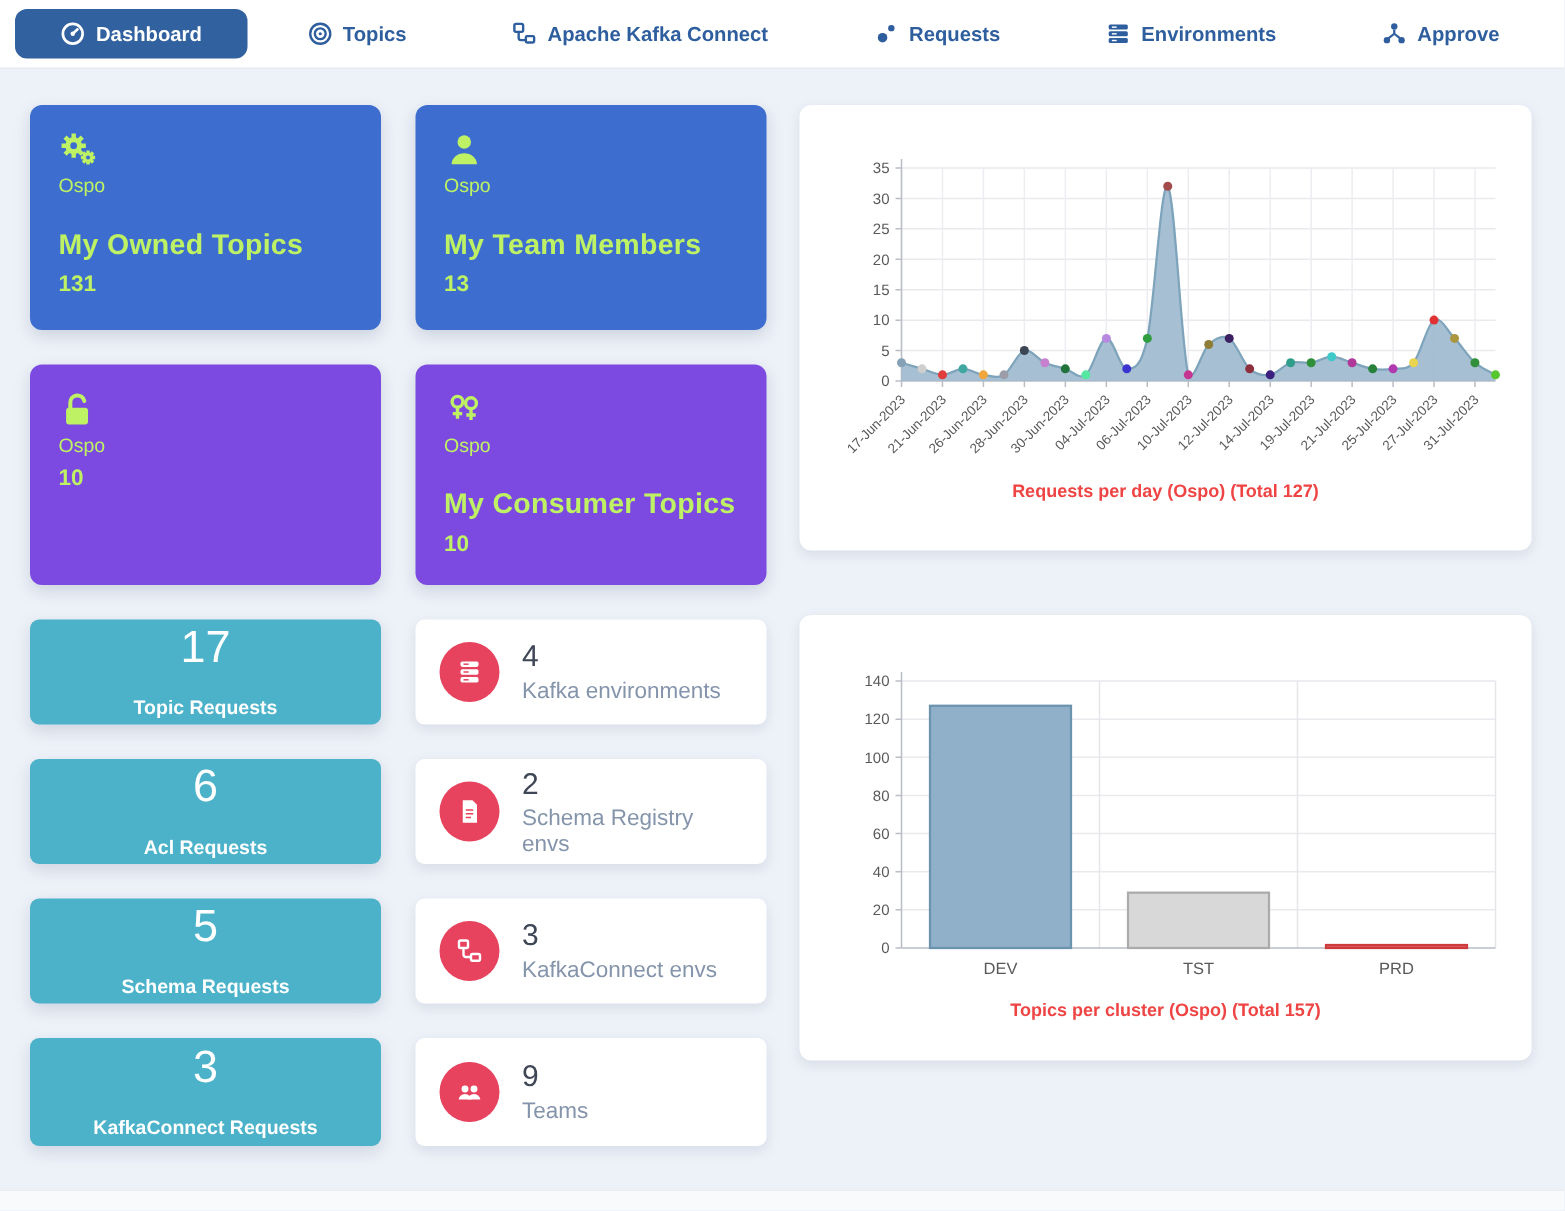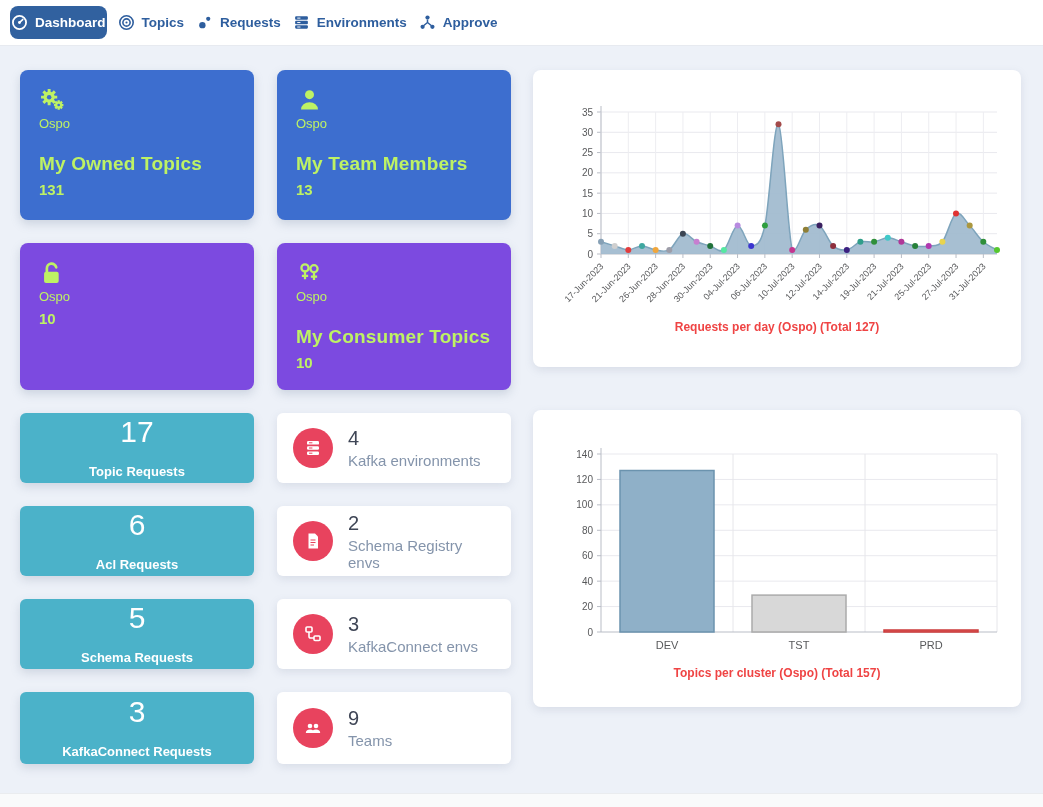--- a/index.html
+++ b/index.html
@@ -13,21 +13,21 @@
   
   .navbar {
     height: 46px; background: #ffffff;
     border-bottom: 1px solid #e7eaf0;
     display: flex; align-items: center;
     padding: 0 10px; gap: 10px;
   }
   .nav-item {
     display: flex; align-items: center; gap: 7px;
     color: #2e5e9e; font-size: 13.5px; font-weight: 600;
-    padding: 8px 1px; border-radius: 8px; cursor: pointer;
+    padding: 8px 30px; border-radius: 8px; cursor: pointer;
     white-space: nowrap;
   }
   .nav-item.active { background: #31619f; color: #ffffff; }
   .nav-item .icon { display:inline-flex; width: 17px; height: 17px; }
   .nav-item .icon svg { width: 100%; height: 100%; }
   
   .main { display: flex; padding: 24px 22px 0 20px; gap: 22px; }
   .left-grid {
     width: 491px;
     display: grid;
@@ -110,20 +110,30 @@
     <span class="icon">
         <svg viewBox="0 0 16 16">
           <circle cx="8" cy="8" r="6.3" fill="none" stroke="currentColor" stroke-width="1.5"></circle>
           <circle cx="8" cy="8" r="3.4" fill="none" stroke="currentColor" stroke-width="1.5"></circle>
           <circle cx="8" cy="8" r="1" fill="currentColor"></circle>
         </svg>
       </span>
     <span class="nav-label">Topics</span>
   </div>
 
+  <div class="nav-item">
+    <span class="icon">
+        <svg viewBox="0 0 16 16" fill="none" stroke="currentColor" stroke-width="1.5">
+          <rect x="1.8" y="1.8" width="5.5" height="5" rx="1"></rect>
+          <rect x="9" y="9.5" width="5.2" height="4" rx="0.8"></rect>
+          <path d="M4.5 6.8 v3.7 a1.5 1.5 0 0 0 1.5 1.5 h3"></path>
+        </svg>
+      </span>
+    <span class="nav-label">Apache Kafka Connect</span>
+  </div>
 
   <div class="nav-item">
     <span class="icon">
         <svg viewBox="0 0 16 16" fill="currentColor">
           <circle cx="6" cy="10.5" r="3"></circle>
           <circle cx="11.5" cy="4.5" r="2"></circle>
         </svg>
       </span>
     <span class="nav-label">Requests</span>
   </div>

